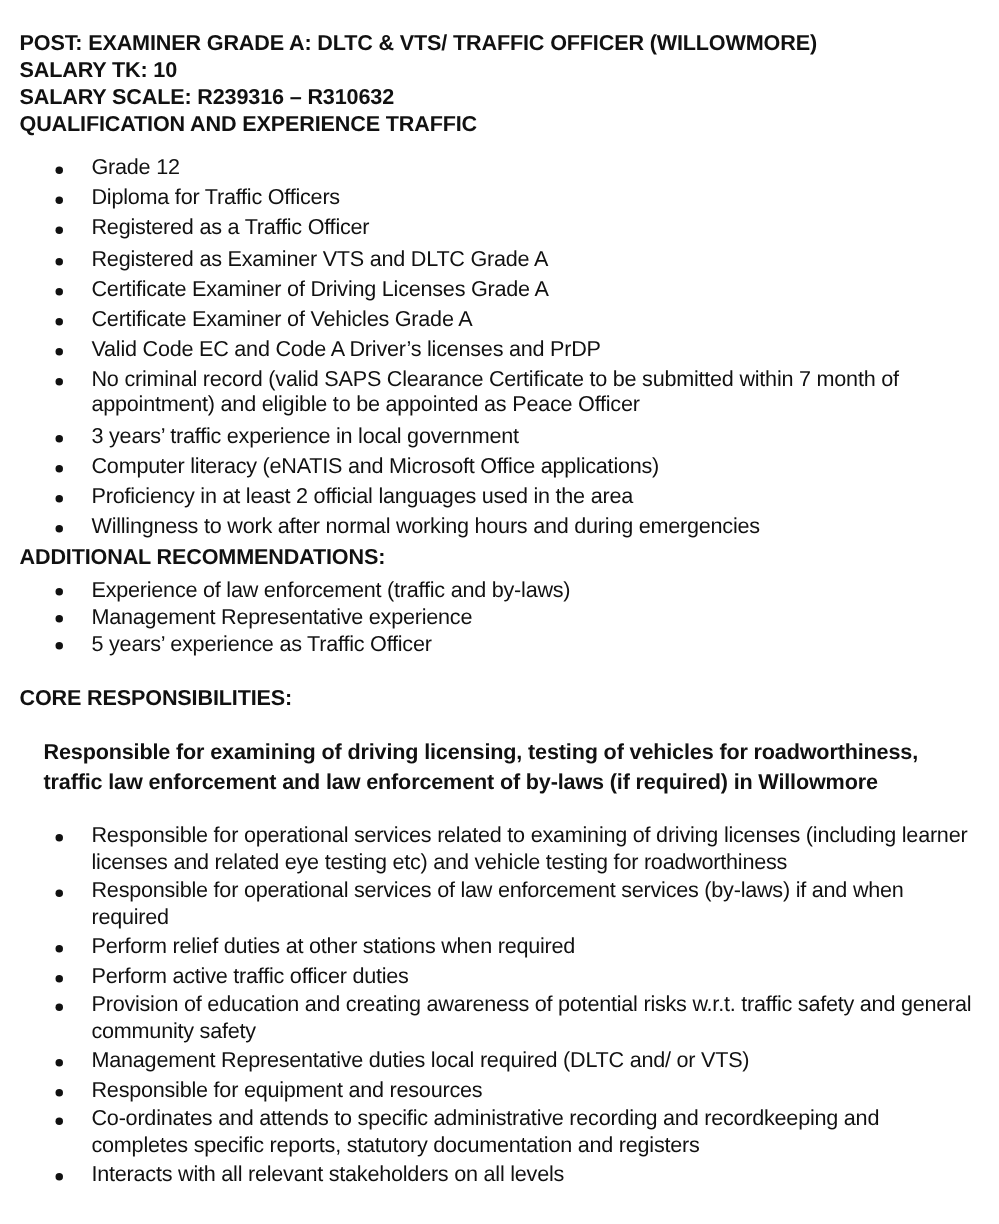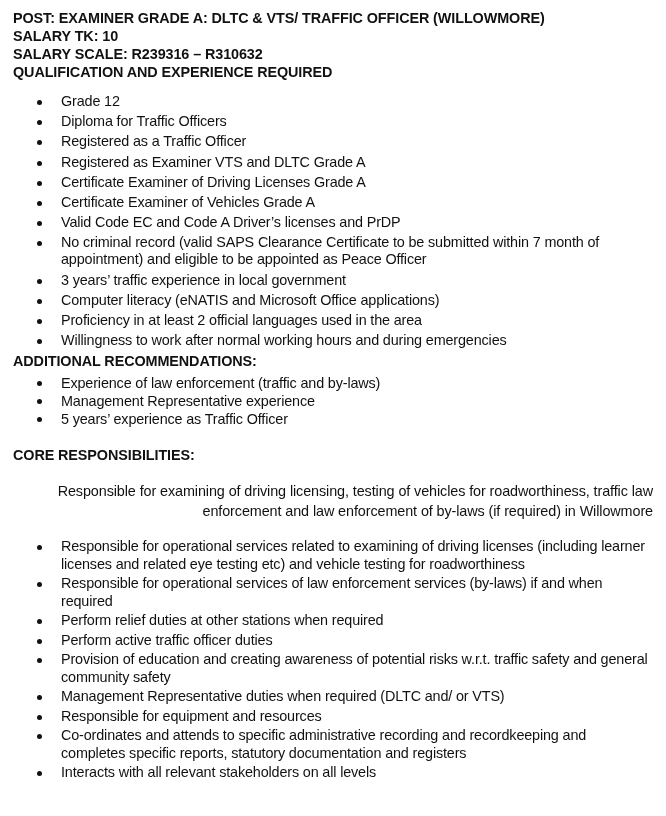--- a/index.html
+++ b/index.html
@@ -2,42 +2,42 @@
 <html><head>
   <meta charset="utf-8">
   <style>
     html, body { margin: 0; padding: 0; background: #ffffff; }
     body {
       width: 666px; height: 816px; overflow: hidden;
       font-family: "Liberation Sans", sans-serif;
       color: #111111;
       position: relative;
     }
-    .doc { position: absolute; left: 13px; top: 9px; width: 640px; }
+    .doc { position: absolute; left: 13px; top: 20px; width: 640px; }
     .hdr { font-weight: bold; font-size: 14.4px; line-height: 18px; margin: 0; letter-spacing: -0.1px; }
     ul.blist { list-style: none; margin: 0; padding: 0; }
     ul.blist li { position: relative; padding-left: 48px; font-size: 14.4px; letter-spacing: -0.15px; }
     ul.blist li .dot {
       position: absolute; left: 24px; top: 7px;
       width: 5px; height: 5px; border-radius: 50%; background: #111;
     }
     .q li { line-height: 17px; margin-bottom: 3.2px; }
     .a li { line-height: 18px; }
     .c li { line-height: 17.5px; margin-bottom: 2px; }
-    .intro { font-weight: normal; font-size: 14.4px; line-height: 19.5px; margin: 0; letter-spacing: -0.1px; text-align: right; }
+    .intro { font-weight: bold; font-size: 14.4px; line-height: 19.5px; margin: 16px; letter-spacing: -0.1px; }
   </style>
 </head>
 <body>
 
 <div class="doc">
 
   <p class="hdr">POST: EXAMINER GRADE A: DLTC &amp; VTS/ TRAFFIC OFFICER (WILLOWMORE)</p>
   <p class="hdr">SALARY TK: 10</p>
   <p class="hdr">SALARY SCALE: R239316 – R310632</p>
-  <p class="hdr">QUALIFICATION AND EXPERIENCE REQUIRED</p>
+  <p class="hdr">QUALIFICATION AND EXPERIENCE TRAFFIC</p>
 
   <ul class="blist q" style="margin-top:12px;">
     <li><span class="dot"></span><span>Grade 12</span></li>
     <li><span class="dot"></span><span>Diploma for Traffic Officers</span></li>
     <li><span class="dot"></span><span>Registered as a Traffic Officer</span></li>
     <li><span class="dot"></span><span>Registered as Examiner VTS and DLTC Grade A</span></li>
     <li><span class="dot"></span><span>Certificate Examiner of Driving Licenses Grade A</span></li>
     <li><span class="dot"></span><span>Certificate Examiner of Vehicles Grade A</span></li>
     <li><span class="dot"></span><span>Valid Code EC and Code A Driver’s licenses and PrDP</span></li>
     <li><span class="dot"></span><span>No criminal record (valid SAPS Clearance Certificate to be submitted within 7 month of appointment) and eligible to be appointed as Peace Officer</span></li>
@@ -58,19 +58,19 @@
   <p class="hdr" style="margin-top:18px;">CORE RESPONSIBILITIES:</p>
 
   <p class="intro" style="margin-top:18px;">Responsible for examining of driving licensing, testing of vehicles for roadworthiness, traffic law enforcement and law enforcement of by-laws (if required) in Willowmore</p>
 
   <ul class="blist c" style="margin-top:17px;">
     <li><span class="dot"></span><span>Responsible for operational services related to examining of driving licenses (including learner licenses and related eye testing etc) and vehicle testing for roadworthiness</span></li>
     <li><span class="dot"></span><span>Responsible for operational services of law enforcement services (by-laws) if and when required</span></li>
     <li><span class="dot"></span><span>Perform relief duties at other stations when required</span></li>
     <li><span class="dot"></span><span>Perform active traffic officer duties</span></li>
     <li><span class="dot"></span><span>Provision of education and creating awareness of potential risks w.r.t. traffic safety and general community safety</span></li>
-    <li><span class="dot"></span><span>Management Representative duties when required (DLTC and/ or VTS)</span></li>
+    <li><span class="dot"></span><span>Management Representative duties local required (DLTC and/ or VTS)</span></li>
     <li><span class="dot"></span><span>Responsible for equipment and resources</span></li>
     <li><span class="dot"></span><span>Co-ordinates and attends to specific administrative recording and recordkeeping and completes specific reports, statutory documentation and registers</span></li>
     <li><span class="dot"></span><span>Interacts with all relevant stakeholders on all levels</span></li>
   </ul>
 
 </div>
 
 </body></html>

